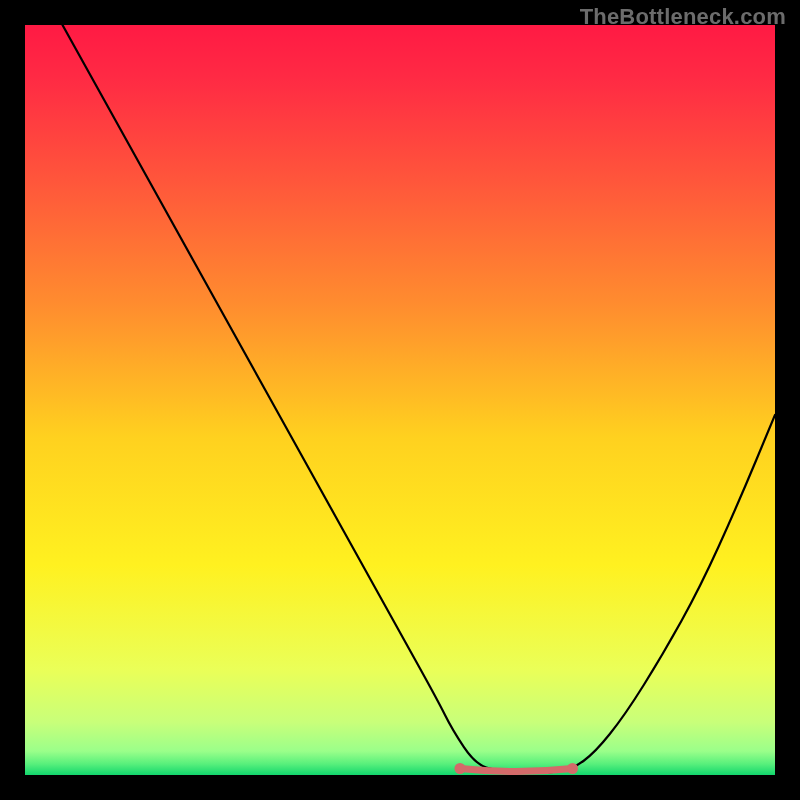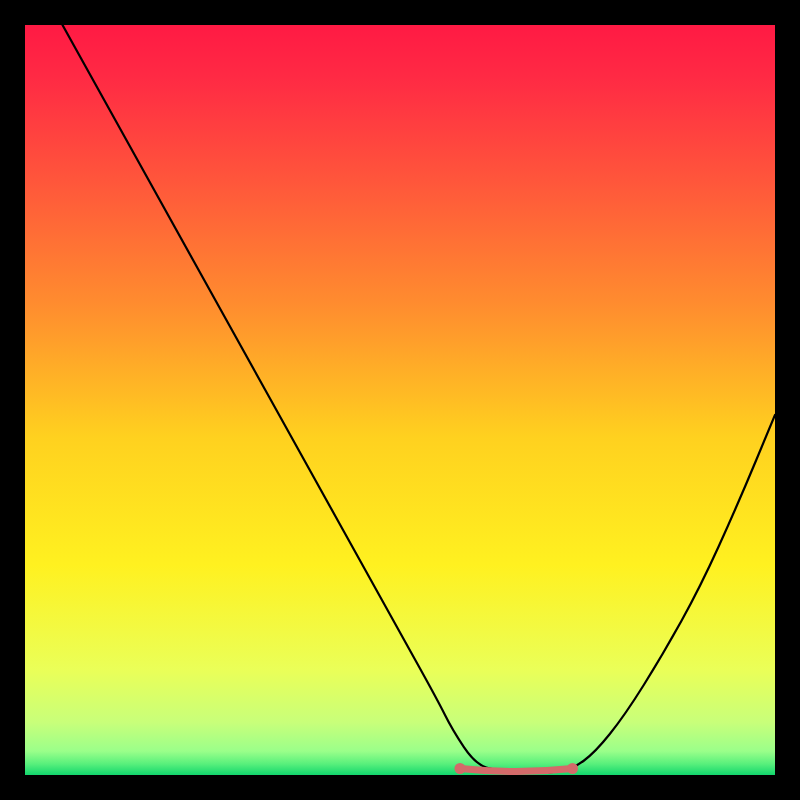--- a/index.html
+++ b/index.html
@@ -58,20 +58,21 @@
   }
   .flat-dot {
     fill: #d46a6a;
   }
 </style>
 </head>
 <body>
 
 <div class="frame">
 
+  <div class="watermark">TheBottleneck.com</div>
 
   <div class="plot-wrap">
     <svg class="plot" viewBox="0 0 750 750" preserveAspectRatio="none">
       <defs>
         <linearGradient id="bg-grad" x1="0" y1="0" x2="0" y2="1">
             <stop offset="0.00%" stop-color="#ff1a44"></stop>
             <stop offset="7.00%" stop-color="#ff2a44"></stop>
             <stop offset="22.00%" stop-color="#ff5a3a"></stop>
             <stop offset="38.00%" stop-color="#ff8f2e"></stop>
             <stop offset="55.00%" stop-color="#ffd11f"></stop>

